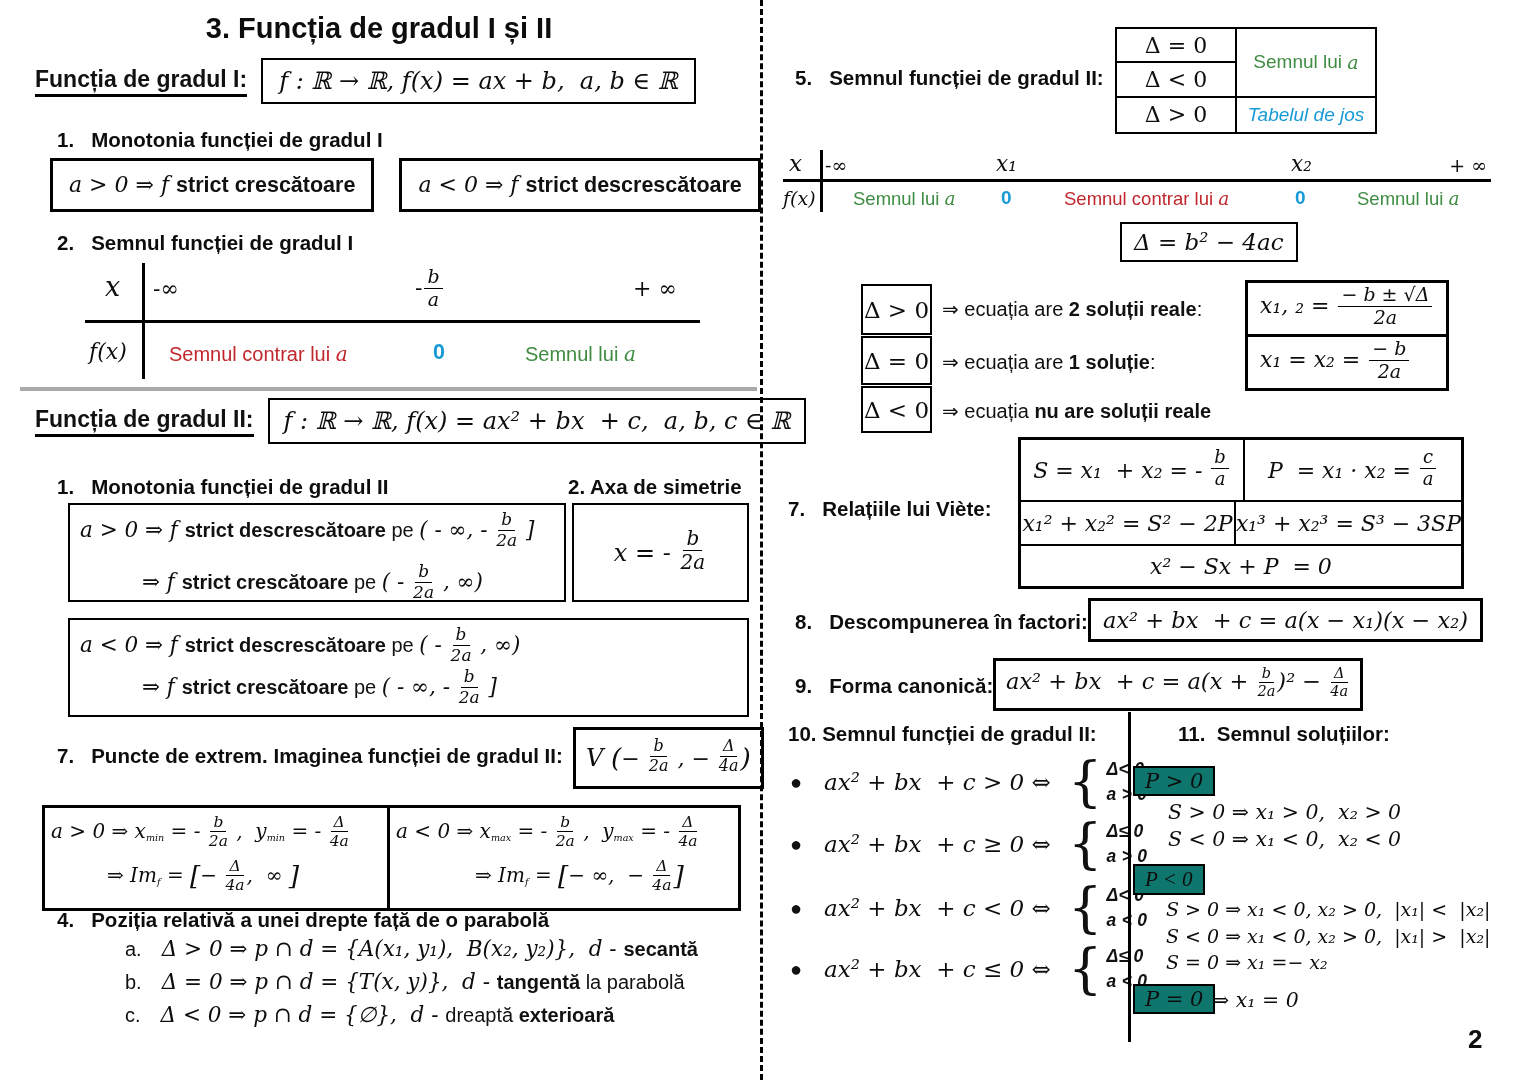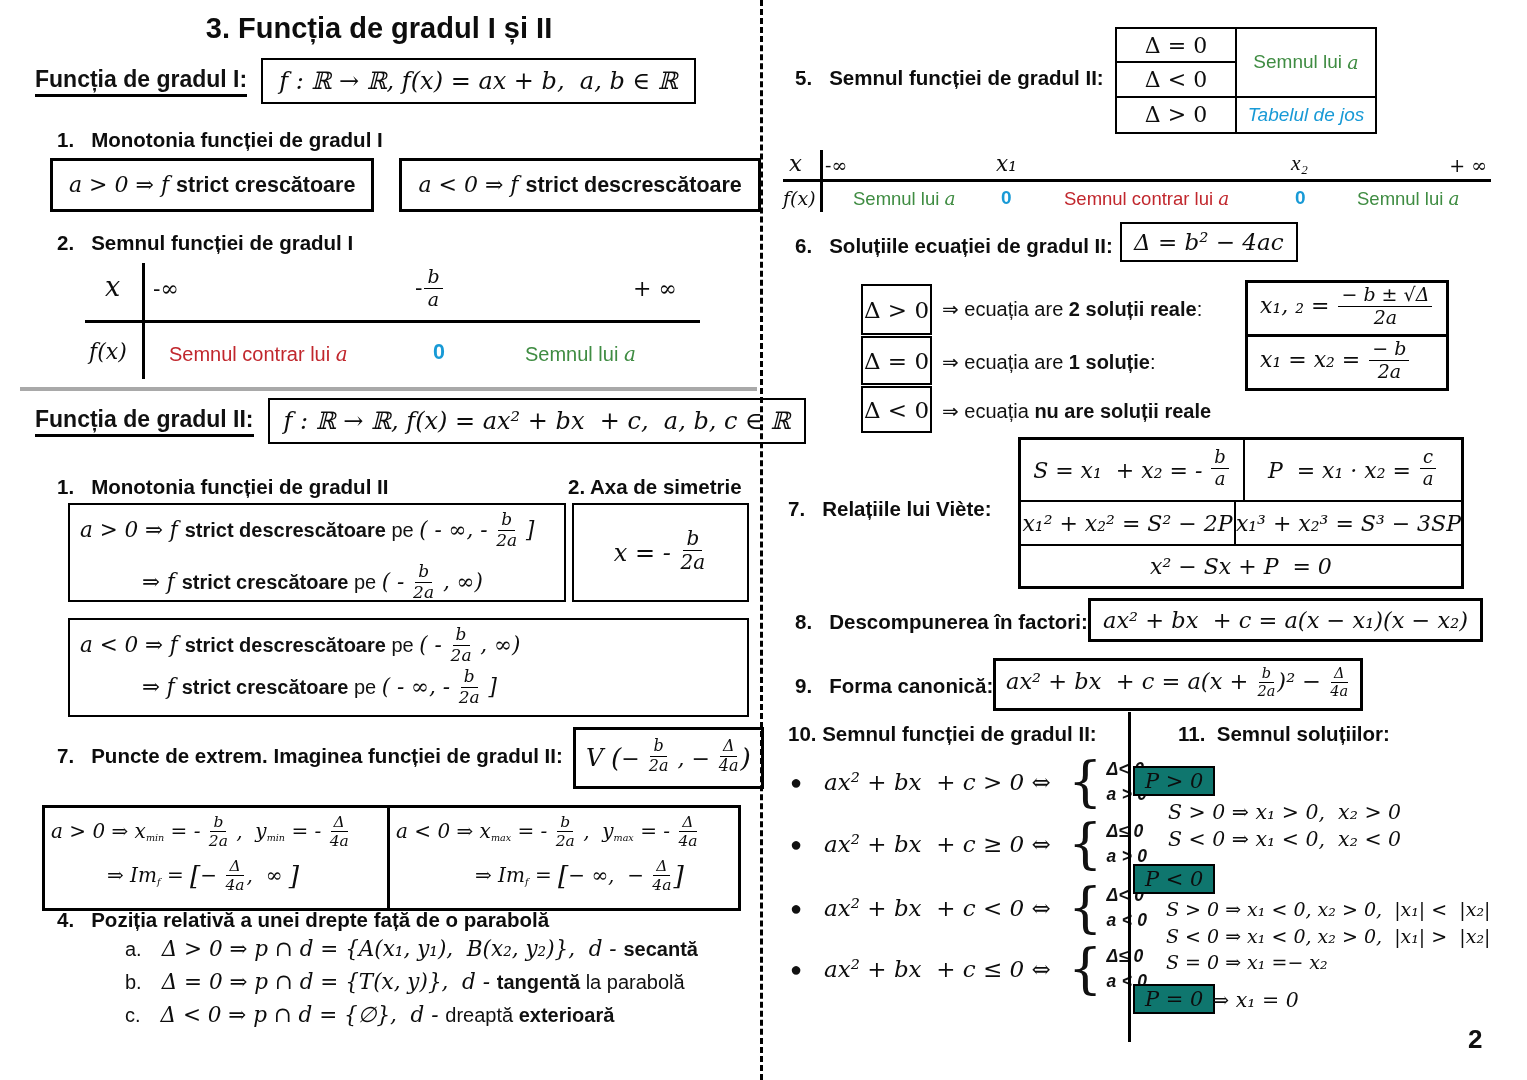--- a/index.html
+++ b/index.html
@@ -165,31 +165,30 @@
       </div>
     <div class="cell-c blu" style="grid-column:2;grid-row:3;font-style:italic;font-size:19px;">Tabelul de jos</div>
   </div>
 
   <div class="abs" style="top:148px;left:783px;width:708px;height:68px;">
     <div class="abs vline" style="left:37px;top:2px;width:2.5px;height:62px;"></div>
     <div class="abs hline" style="left:0;top:31px;width:708px;height:2.5px;"></div>
     <span class="abs math" style="left:6px;top:2px;font-size:23px;">x</span>
     <span class="abs mu fs19" style="left:42px;top:6px;">-∞</span>
     <span class="abs math fs21" style="left:213px;top:3px;">x₁</span>
-    <span class="abs math fs21" style="left:508px;top:3px;font-family:Liberation Serif, serif;">x₂</span>
+    <span class="abs math fs21" style="left:508px;top:3px;">x₂</span>
     <span class="abs mu fs19" style="right:4px;top:6px;">+ ∞</span>
     <span class="abs math fs19" style="left:0px;top:39px;">f(x)</span>
     <span class="abs sans fs18 grn" style="left:70px;top:40px;"><span>Semnul lui </span><span class="math fs18 grn">a</span></span>
     <span class="abs b fs19 blu" style="left:218px;top:39px;">0</span>
     <span class="abs sans fs18 red" style="left:281px;top:40px;"><span>Semnul contrar lui </span><span class="math fs18 red">a</span></span>
     <span class="abs b fs19 blu" style="left:512px;top:39px;">0</span>
     <span class="abs sans fs18 grn" style="left:574px;top:40px;"><span>Semnul lui </span><span class="math fs18 grn">a</span></span>
   </div>
 
-  <div class="abs hd" style="top:234px;left:795px;">6.   Soluțiile ecuației de gradul II:</div>
   <div class="abs bx math fs23" style="top:222px;left:1120px;padding:5px 12px;">Δ = b² − 4ac</div>
 
   <div class="abs bx cell-c mu fs23" style="top:284px;left:861px;width:67px;height:47px;">Δ &gt; 0</div>
   <div class="abs bx cell-c mu fs23" style="top:336px;left:861px;width:67px;height:45px;">Δ = 0</div>
   <div class="abs bx cell-c mu fs23" style="top:386px;left:861px;width:67px;height:43px;">Δ &lt; 0</div>
 
   <div class="abs" style="top:297px;left:942px;"><span class="sans fs20">⇒ ecuația are </span><span class="b fs20">2 soluții reale</span><span class="sans fs20">:</span></div>
   <div class="abs" style="top:350px;left:942px;"><span class="sans fs20">⇒ ecuația are </span><span class="b fs20">1 soluție</span><span class="sans fs20">:</span></div>
   <div class="abs" style="top:399px;left:942px;"><span class="sans fs20">⇒ ecuația </span><span class="b fs20">nu are soluții reale</span></div>
 
@@ -261,21 +260,21 @@
       <span class="brc">{</span>
       <div class="sys"><span>Δ≤ 0</span><span>a &lt; 0</span></div>
     </div>
 
   <div class="abs vline" style="left:1128px;top:712px;width:2.5px;height:330px;"></div>
 
   <div class="abs bx2 math" style="top:766px;left:1133px;padding:1px 10px;font-size:21px;">P &gt; 0</div>
   <div class="abs math" style="top:800px;left:1168px;font-size:20.5px;">S &gt; 0 ⇒ x₁ &gt; 0,  x₂ &gt; 0</div>
   <div class="abs math" style="top:827px;left:1168px;font-size:20.5px;">S &lt; 0 ⇒ x₁ &lt; 0,  x₂ &lt; 0</div>
 
-  <div class="abs bx2 math" style="top:864px;left:1133px;padding:1px 10px;font-size:21px;">P &lt; 0</div>
+  <div class="abs bx2 math" style="top:864px;left:1133px;padding:1px 10px;font-size:21px;font-family:Liberation Serif, serif;">P &lt; 0</div>
   <div class="abs math" style="top:898px;left:1166px;font-size:19px;">S &gt; 0 ⇒ x₁ &lt; 0, x₂ &gt; 0,  |x₁| &lt;  |x₂|</div>
   <div class="abs math" style="top:925px;left:1166px;font-size:19px;">S &lt; 0 ⇒ x₁ &lt; 0, x₂ &gt; 0,  |x₁| &gt;  |x₂|</div>
   <div class="abs math" style="top:951px;left:1166px;font-size:19px;">S = 0 ⇒ x₁ =− x₂</div>
 
   <div class="abs bx2 math" style="top:984px;left:1133px;padding:1px 10px;font-size:21px;">P = 0</div>
   <div class="abs math" style="top:988px;left:1212px;font-size:20.5px;">⇒ x₁ = 0</div>
 
   <div class="abs b" style="top:1024px;left:1468px;font-size:26px;">2</div>
 
 </div>

